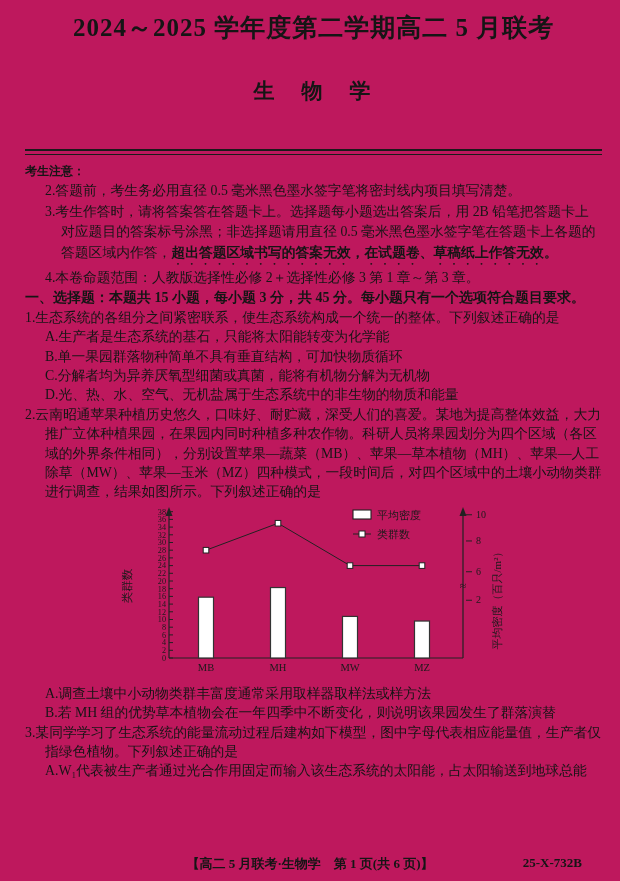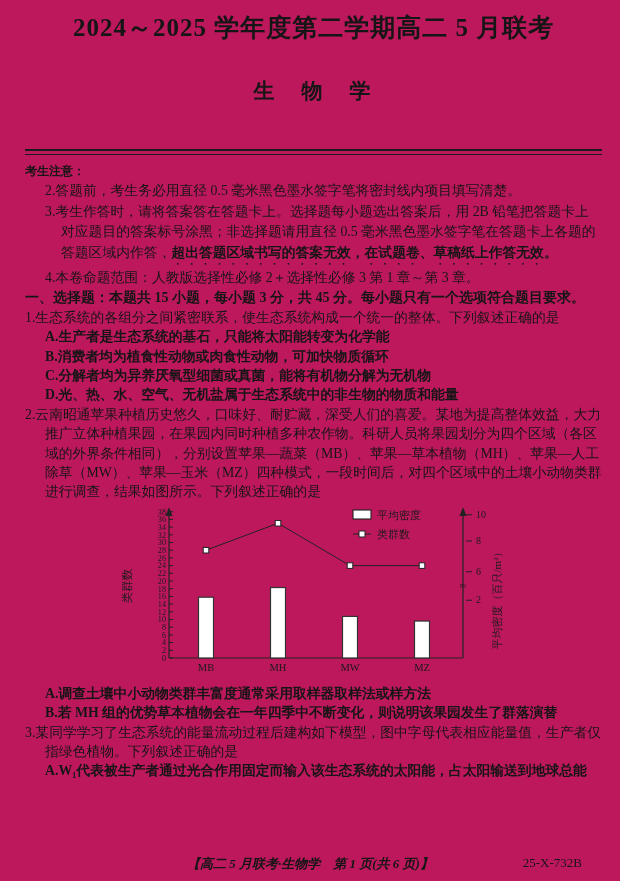--- a/index.html
+++ b/index.html
@@ -44,32 +44,32 @@
     font-weight:700;
     -webkit-text-emphasis:filled dot #151515;
     -webkit-text-emphasis-position:under right;
     text-emphasis:filled dot #151515;
     text-emphasis-position:under right;
   }
   .body-sec{margin-top:0;font-size:13.8px;line-height:19.4px;}
   .sec-heading{font-weight:700;font-size:14px;}
   .question{margin:0;}
   .stem{padding-left:20px;text-indent:-20px;}
-  .opt{padding-left:20px;font-weight:bold;}
+  .opt{padding-left:20px;}
   figure.chart{margin:4px 0 2px 92px;padding:0;}
   .chart svg{display:block;}
   .chart text{font-family:"Liberation Serif","DejaVu Serif",serif;fill:#1a1a1a;}
   footer.pg{
     position:absolute;
     left:0;right:0;bottom:8px;
     text-align:center;
     font-size:13px;
   }
-  .footer-center{font-weight:600;display:inline-block;font-style:italic;}
-  .footer-code{position:absolute;right:38px;top:0;font-weight:400;}
+  .footer-center{font-weight:600;display:inline-block;}
+  .footer-code{position:absolute;right:38px;top:0;font-weight:700;}
 </style>
 </head>
 <body>
 
 <div class="page">
 
   <h1 class="page-title">2024～2025 学年度第二学期高二 5 月联考</h1>
   <h2 class="subject-title">生　物　学</h2>
 
   <div class="rule"></div>
@@ -82,21 +82,21 @@
       <div class="n-item">4.本卷命题范围：人教版选择性必修 2＋选择性必修 3 第 1 章～第 3 章。</div>
     </div>
   </section>
 
   <section class="body-sec">
     <div class="sec-heading">一、选择题：本题共 15 小题，每小题 3 分，共 45 分。每小题只有一个选项符合题目要求。</div>
 
     <div class="question">
       <div class="stem">1.生态系统的各组分之间紧密联系，使生态系统构成一个统一的整体。下列叙述正确的是</div>
       <div class="opt">A.生产者是生态系统的基石，只能将太阳能转变为化学能</div>
-      <div class="opt">B.消费者均为植食性动物或肉食性动物，可加快物质循环</div>
+      <div class="opt">B.单一果园群落物种简单不具有垂直结构，可加快物质循环</div>
       <div class="opt">C.分解者均为异养厌氧型细菌或真菌，能将有机物分解为无机物</div>
       <div class="opt">D.光、热、水、空气、无机盐属于生态系统中的非生物的物质和能量</div>
     </div>
 
     <div class="question">
       <div class="stem">2.云南昭通苹果种植历史悠久，口味好、耐贮藏，深受人们的喜爱。某地为提高整体效益，大力推广立体种植果园，在果园内同时种植多种农作物。科研人员将果园划分为四个区域（各区域的外界条件相同），分别设置苹果—蔬菜（MB）、苹果—草本植物（MH）、苹果—人工除草（MW）、苹果—玉米（MZ）四种模式，一段时间后，对四个区域中的土壤小动物类群进行调查，结果如图所示。下列叙述正确的是</div>
       <figure class="chart">
         <svg id="chart-svg" width="420" height="176" viewBox="0 0 420 176" xmlns="http://www.w3.org/2000/svg">
             <line x1="52" y1="152" x2="346" y2="152" stroke="#222" stroke-width="1.2"></line>
             <line x1="52" y1="152" x2="52" y2="8" stroke="#222" stroke-width="1.2"></line>

